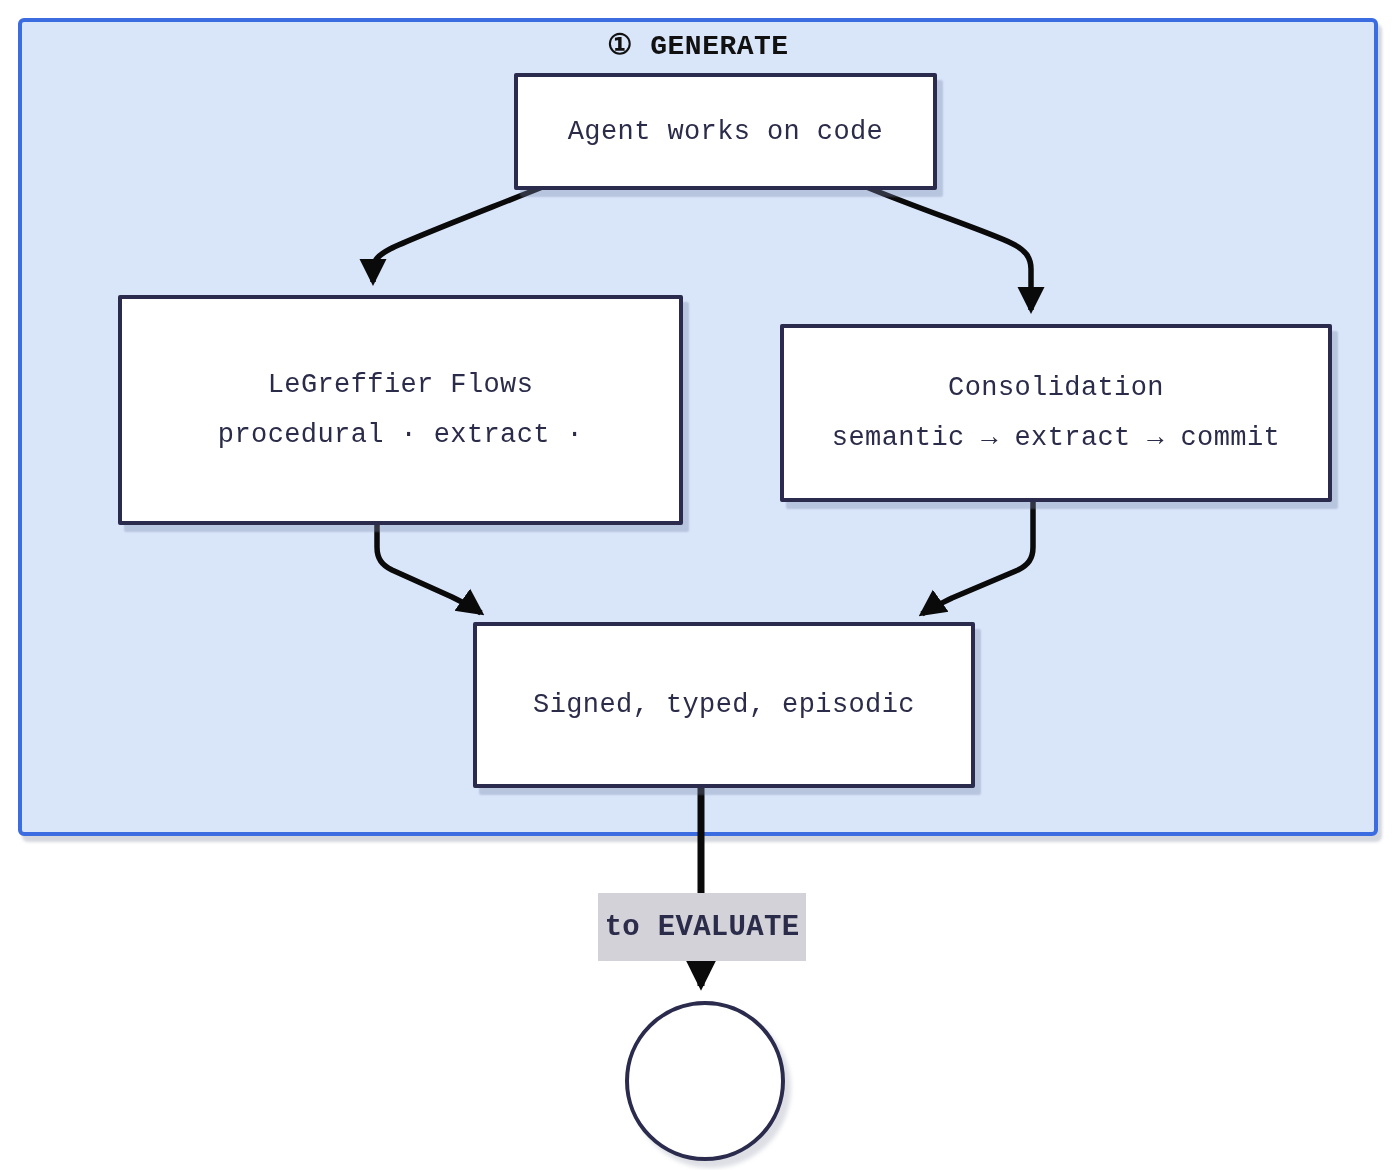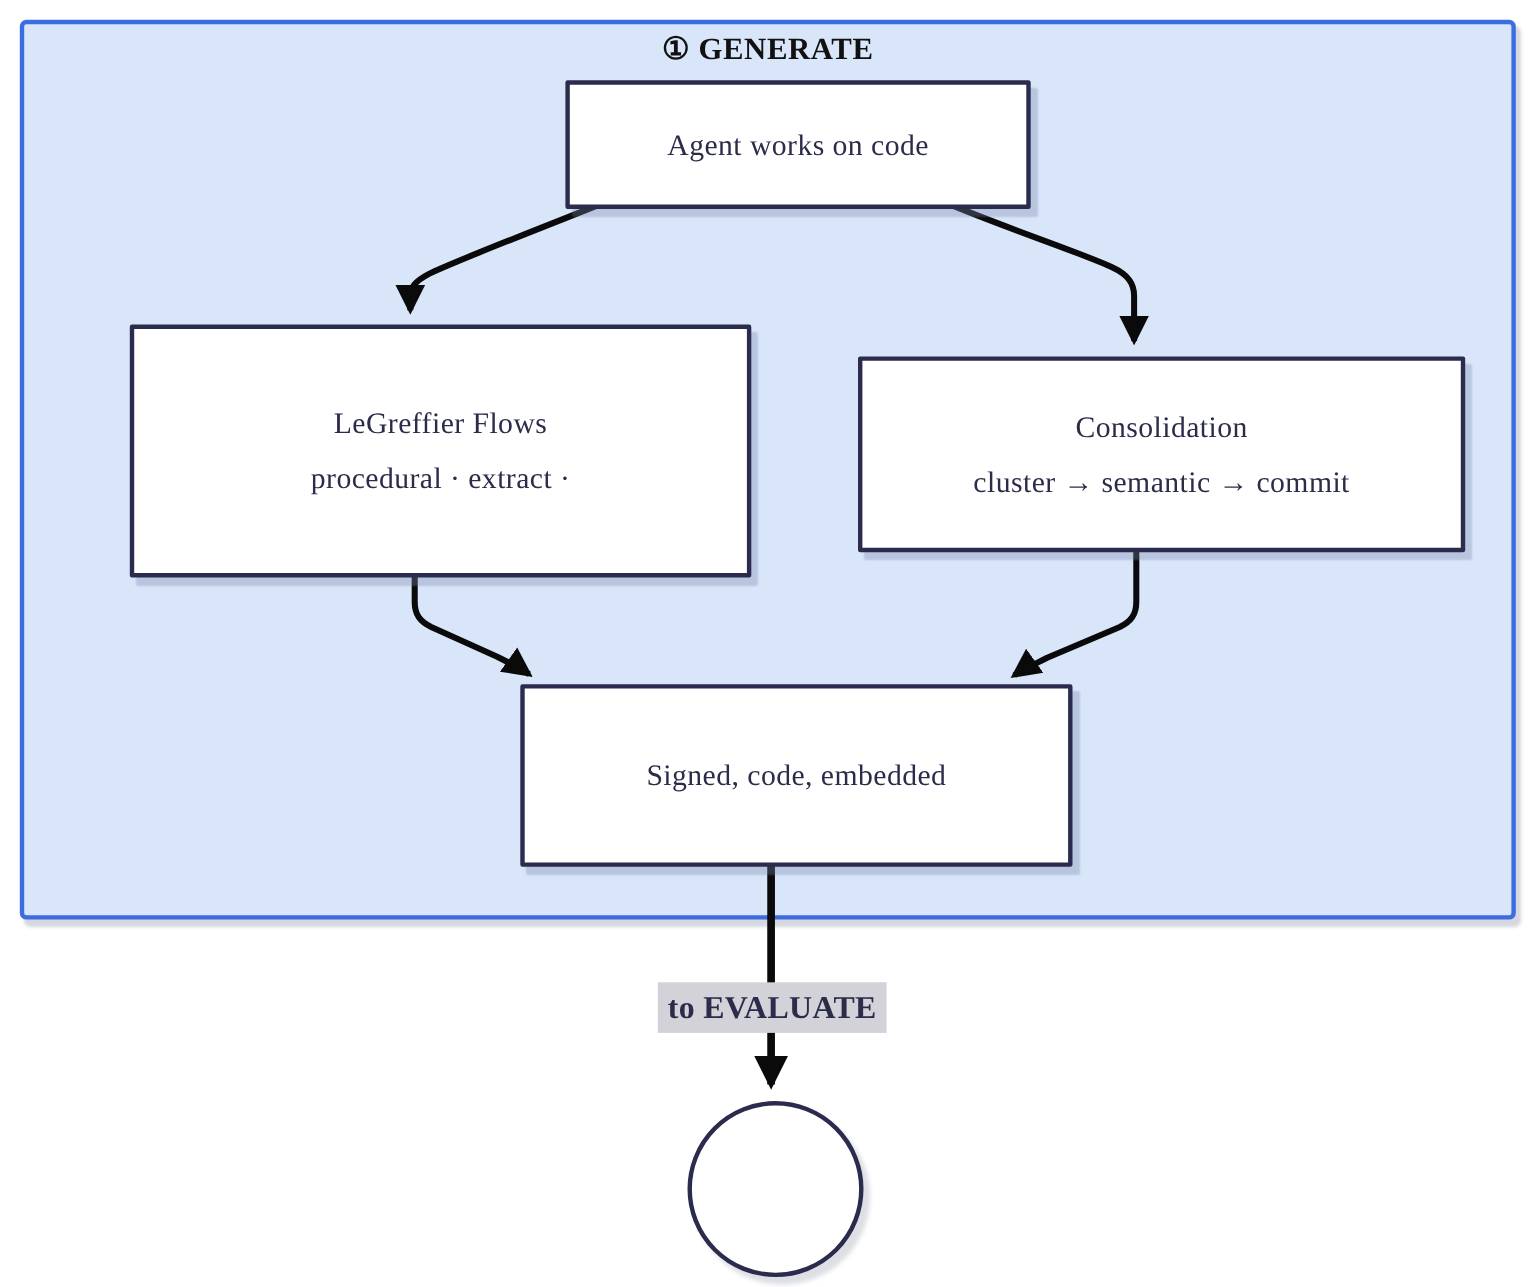--- a/index.html
+++ b/index.html
@@ -1,20 +1,20 @@
 <!DOCTYPE html>
 <html style="--sub-fill: #d9e6fa; --sub-border: #3b6ce0; --node-border: #2b2b4d; --node-text: #2b2b4a; --arrow: #0a0a0a; --title-text: #111111; --label-bg: #d2d2d8;"><head>
 <meta charset="utf-8">
 <style>
   html,body{margin:0;padding:0;background:#ffffff;}
   #canvas{
     position:relative;
     width:1400px;height:1170px;
     background:#ffffff;
-    font-family:Liberation Serif, serif;
+    font-family:Liberation Mono, monospace;
     overflow:hidden;
   }
   
   #subgraph{
     position:absolute;left:18px;top:18px;width:1352px;height:810px;
     background:var(--sub-fill);
     border:4px solid var(--sub-border);
     border-radius:6px;
     box-shadow:4px 6px 3px rgba(150,156,175,0.40);
     z-index:1;
@@ -53,21 +53,21 @@
     letter-spacing:0.4px;
     white-space:nowrap;
     text-align:center;
   }
   #node-agent{left:495px;top:73px;width:415px;height:109px;}
   #node-legreffier{left:99px;top:295px;width:557px;height:222px;align-items:center;}
   #node-consolidation{left:761px;top:324px;width:544px;height:170px;}
   #node-diary{left:454px;top:622px;width:494px;height:158px;}
   
   #edge-label{
-    position:absolute;left:598px;top:893px;width:208px;height:46px;
+    position:absolute;left:598px;top:893px;width:208px;height:68px;
     background:var(--label-bg);
     display:flex;align-items:center;justify-content:center;
     font-size:29px;font-weight:700;letter-spacing:0.3px;
     color:var(--node-text);
     z-index:4;
   }
   
   #terminal-circle{
     position:absolute;left:625px;top:1001px;width:152px;height:152px;
     background:#ffffff;
@@ -106,24 +106,24 @@
     <div class="nline">Agent works on code</div>
   </div>
 
   <div class="node" id="node-legreffier">
     <div class="nline">LeGreffier Flows</div>
     <div class="nline">procedural · extract ·</div>
   </div>
 
   <div class="node" id="node-consolidation">
     <div class="nline">Consolidation</div>
-    <div class="nline">cluster → semantic → commit</div>
+    <div class="nline">semantic → extract → commit</div>
   </div>
 
   <div class="node" id="node-diary">
-    <div class="nline">Signed, code, embedded</div>
+    <div class="nline">Signed, typed, episodic</div>
   </div>
 
   <div id="edge-label">to EVALUATE</div>
 
   <div id="terminal-circle"></div>
 
 </div>
 
 </body></html>

